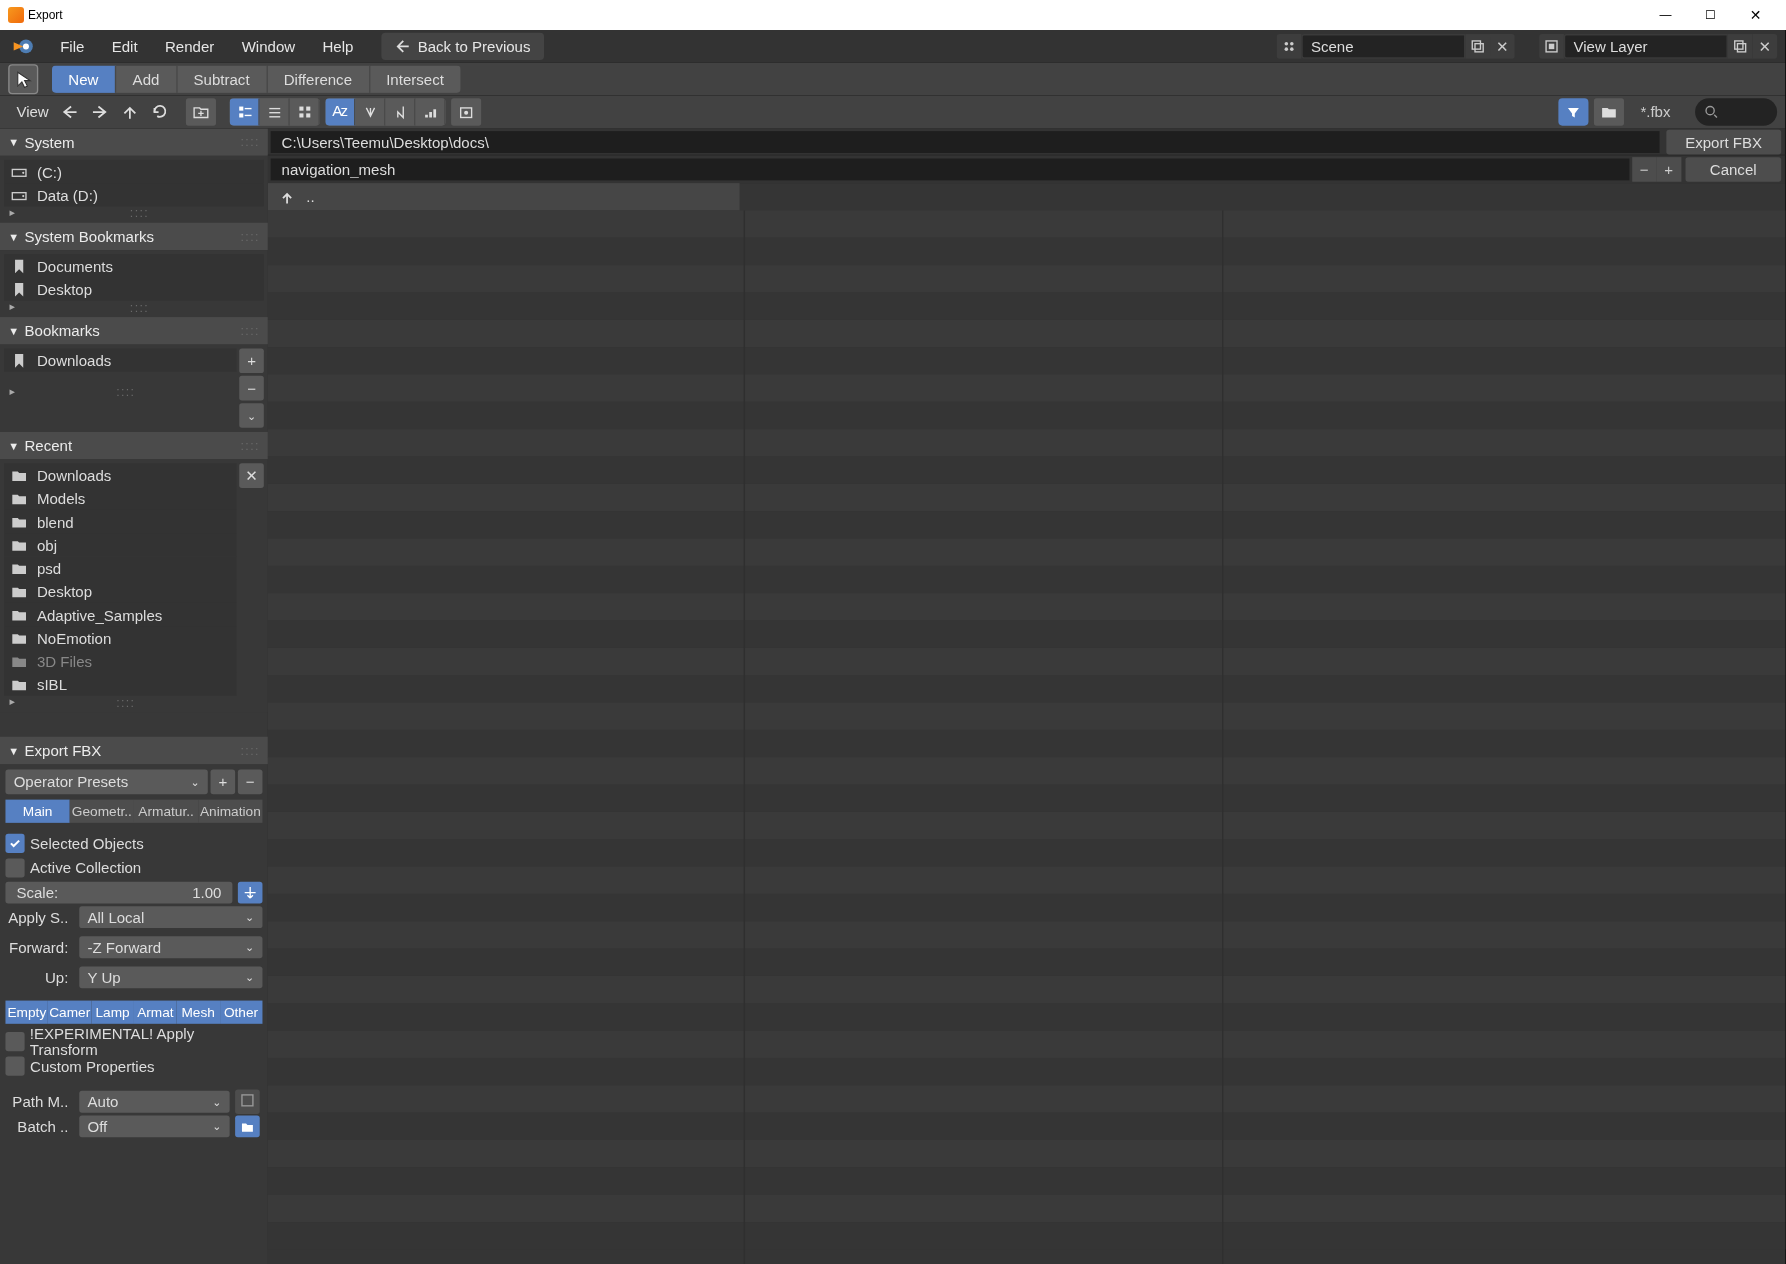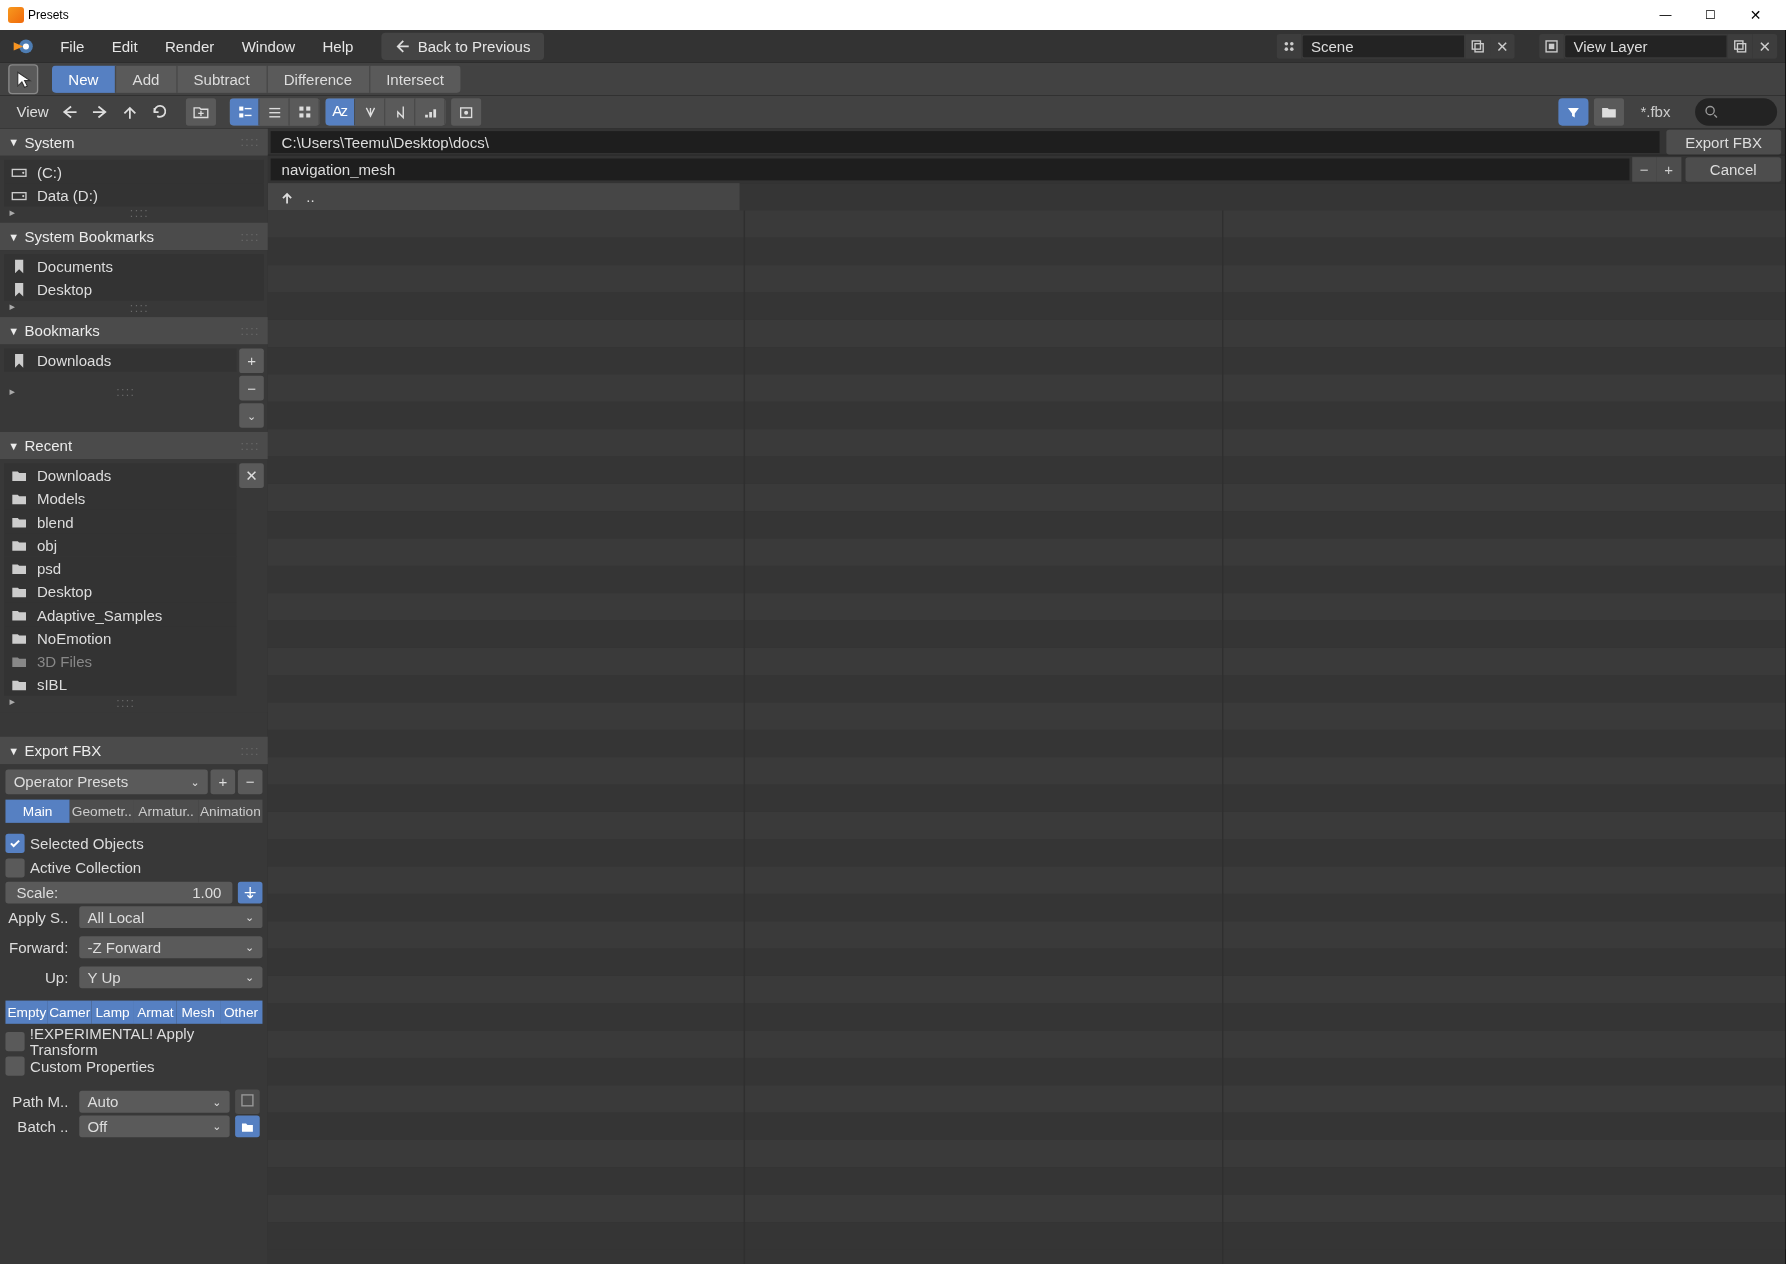--- a/index.html
+++ b/index.html
@@ -98,21 +98,21 @@
 .file-list .row.odd { background:#353535;}
 .file-list .col-sep { position:absolute; top:20px; bottom:0; width:1px; background:#2f2f2f;}
 .file-list .backrow { background:#464646 !important; width:345px;}
 svg { pointer-events: none;}
 </style>
 </head>
 <body>
 
 <div class="titlebar">
   <span class="app-icon"></span>
-  <span class="title">Presets</span>
+  <span class="title">Export</span>
   <div class="controls">
     <button>—</button>
     <button>☐</button>
     <button>✕</button>
   </div>
 </div>
 
 <div class="scale-wrap" style="transform: scale(1.367); width:1306px;">
 
 <div class="menubar">

